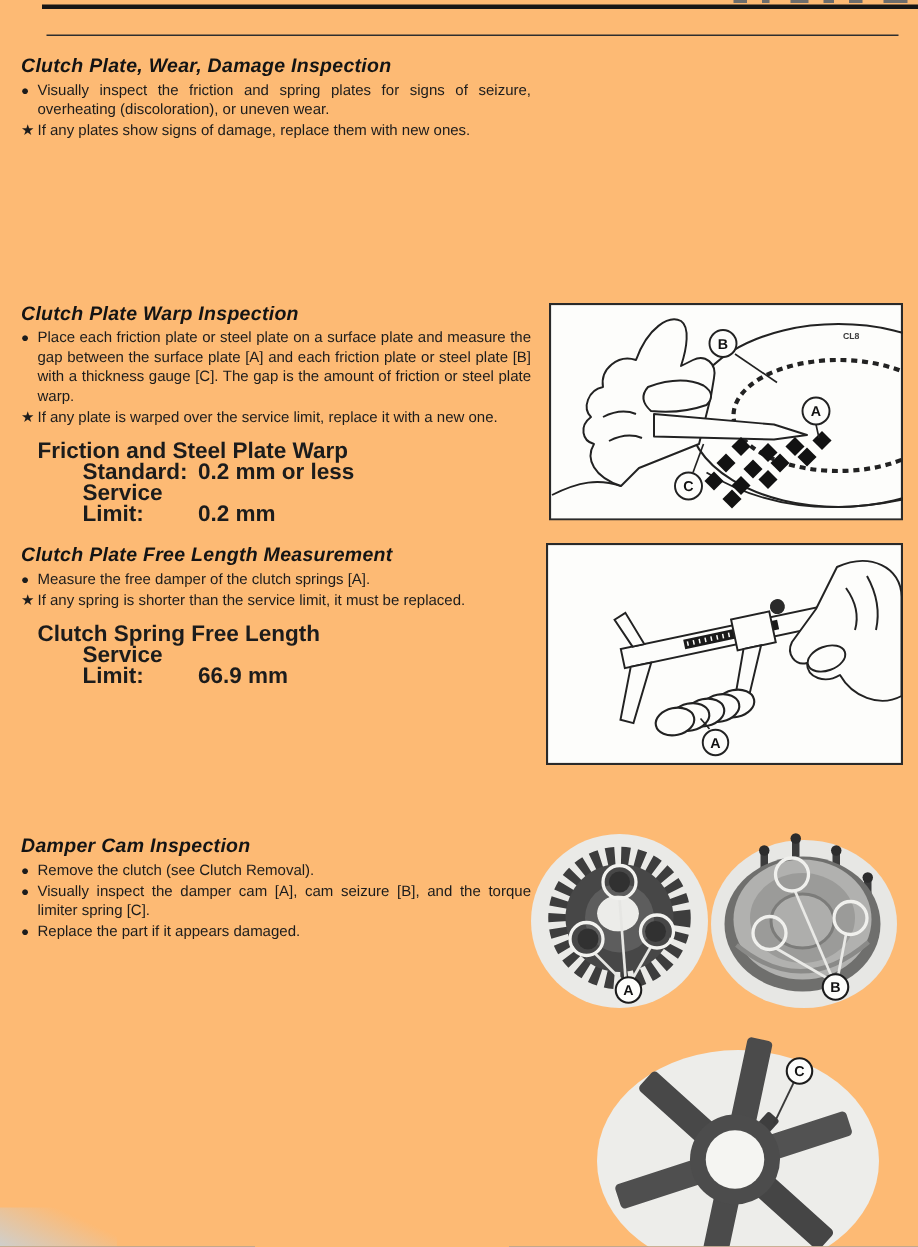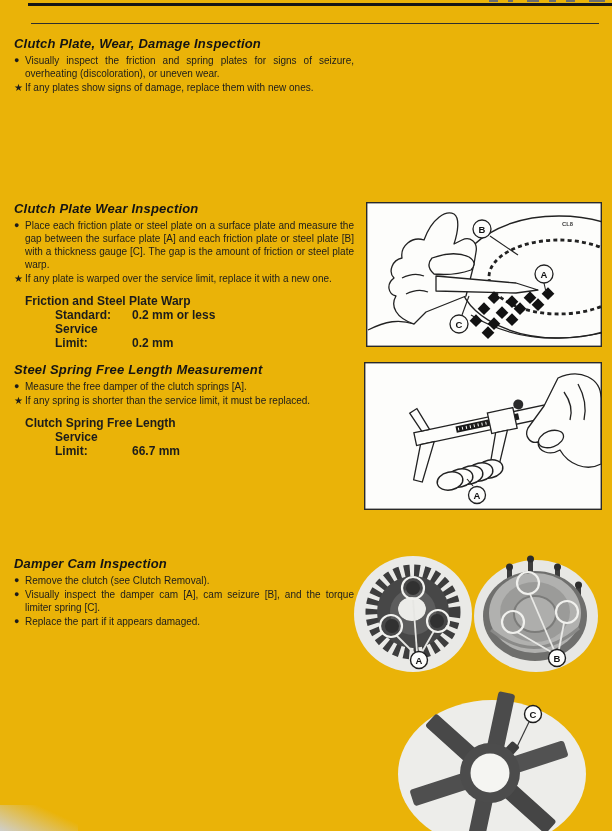--- a/index.html
+++ b/index.html
@@ -1,38 +1,38 @@
 <!DOCTYPE html>
 <html><head>
 <meta charset="utf-8">
 <style>
   * { margin:0; padding:0; box-sizing:border-box; }
   html,body { background:#9a9a9a; }
   .page {
     position:relative; width:612px; height:831px;
-    background:#eab308; overflow:hidden;
+    background:#fdba74; overflow:hidden;
     font-family:"Liberation Sans", sans-serif;
     color:#1c1c1c;
   }
   
   .rule-top { position:absolute; left:28px; right:0; top:3px; height:3px; background:#161616; }
   .rule-second { position:absolute; left:31px; right:13px; top:23px; height:1.4px; background:#2e2e2e; }
   .crop-frag { position:absolute; top:0; height:2px; background:#6d6d6d; }
 
   
   .section { position:absolute; left:14px; width:340px; }
   .sec-title {
     font-style:italic; font-weight:bold; font-size:13px;
     letter-spacing:.2px; margin-bottom:3px; color:#141414;
   }
   .item { display:flex; font-size:10px; line-height:13px; margin-bottom:1px; }
   .marker { flex:none; width:11px; font-size:9px; line-height:13px; }
   .marker.star { font-size:10px; }
   .itxt { flex:1; text-align:justify; }
-  .spec { margin-top:9px; font-weight:bold; font-size:12px; line-height:14px; }
+  .spec { margin-top:9px; font-weight:bold; font-size:15px; line-height:14px; }
   .spec-head { margin-left:11px; }
   .spec-row { margin-left:41px; }
   .spec-label { display:inline-block; width:77px; }
 
   
   .fig { position:absolute; }
   svg text { font-family:"Liberation Sans", sans-serif; }
   .shadow-bl {
     position:absolute; left:0; bottom:0; width:78px; height:26px;
     background:linear-gradient(25deg,#cfcfcc 0%, rgba(251,251,248,0) 70%);
@@ -58,54 +58,54 @@
       <span class="marker">●</span>
       <span class="itxt">Visually inspect the friction and spring plates for signs of seizure, overheating (discoloration), or uneven wear.</span>
     </div>
     <div class="item">
       <span class="marker star">★</span>
       <span class="itxt">If any plates show signs of damage, replace them with new ones.</span>
     </div>
   </div>
 
   <div class="section" style="top:201px">
-    <div class="sec-title">Clutch Plate Wear Inspection</div>
+    <div class="sec-title">Clutch Plate Warp Inspection</div>
     <div class="item">
       <span class="marker">●</span>
       <span class="itxt">Place each friction plate or steel plate on a surface plate and measure the gap between the surface plate [A] and each friction plate or steel plate [B] with a thickness gauge [C].  The gap is the amount of friction or steel plate warp.</span>
     </div>
     <div class="item">
       <span class="marker star">★</span>
       <span class="itxt">If any plate is warped over the service limit, replace it with a new one.</span>
     </div>
     <div class="spec">
       <div class="spec-head">Friction and Steel Plate Warp</div>
       <div class="spec-row">
         <span class="spec-label">Standard:</span><span>0.2 mm or less</span>
       </div>
       <div class="spec-row">
         <span class="spec-label">Service Limit:</span><span>0.2 mm</span>
       </div>
     </div>
   </div>
 
   <div class="section" style="top:362px">
-    <div class="sec-title">Steel Spring Free Length Measurement</div>
+    <div class="sec-title">Clutch Plate Free Length Measurement</div>
     <div class="item">
       <span class="marker">●</span>
       <span class="itxt">Measure the free damper of the clutch springs [A].</span>
     </div>
     <div class="item">
       <span class="marker star">★</span>
       <span class="itxt">If any spring is shorter than the service limit, it must be replaced.</span>
     </div>
     <div class="spec">
       <div class="spec-head">Clutch Spring Free Length</div>
       <div class="spec-row">
-        <span class="spec-label">Service Limit:</span><span>66.7 mm</span>
+        <span class="spec-label">Service Limit:</span><span>66.9 mm</span>
       </div>
     </div>
   </div>
 
   <div class="section" style="top:556px">
     <div class="sec-title">Damper Cam Inspection</div>
     <div class="item">
       <span class="marker">●</span>
       <span class="itxt">Remove the clutch (see Clutch Removal).</span>
     </div>

